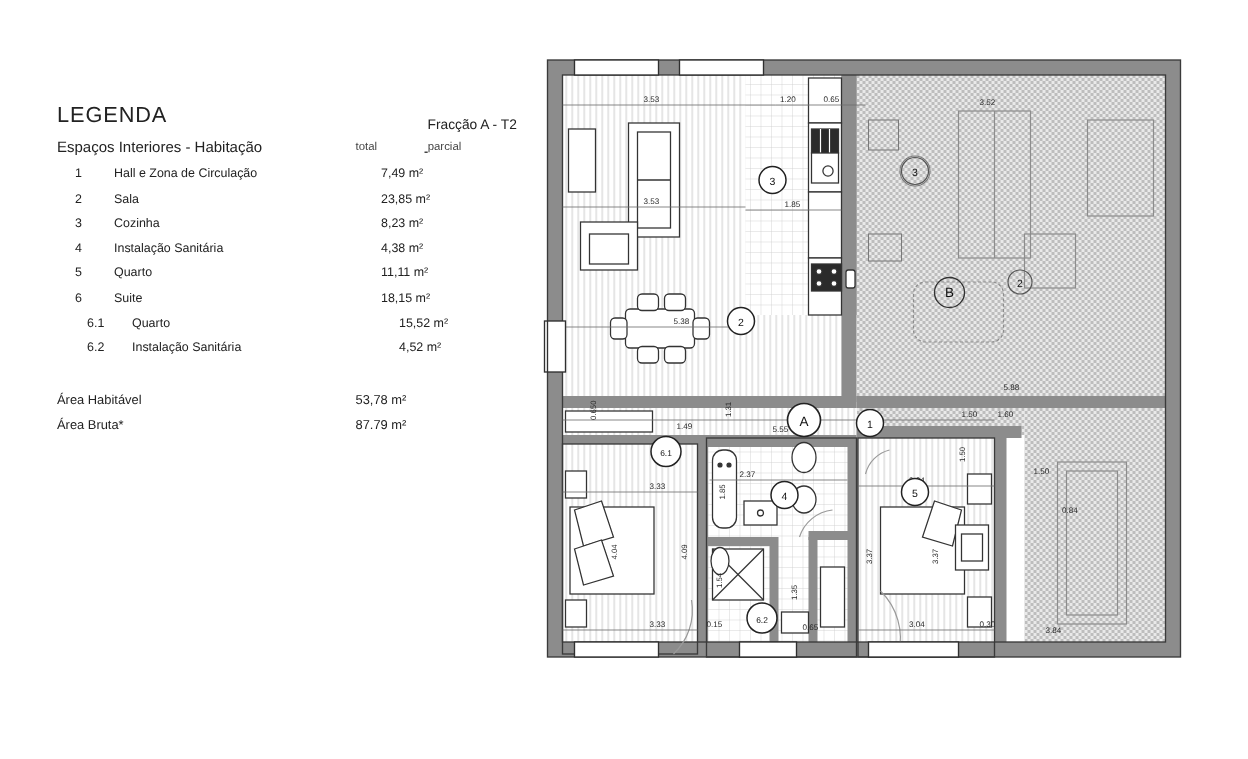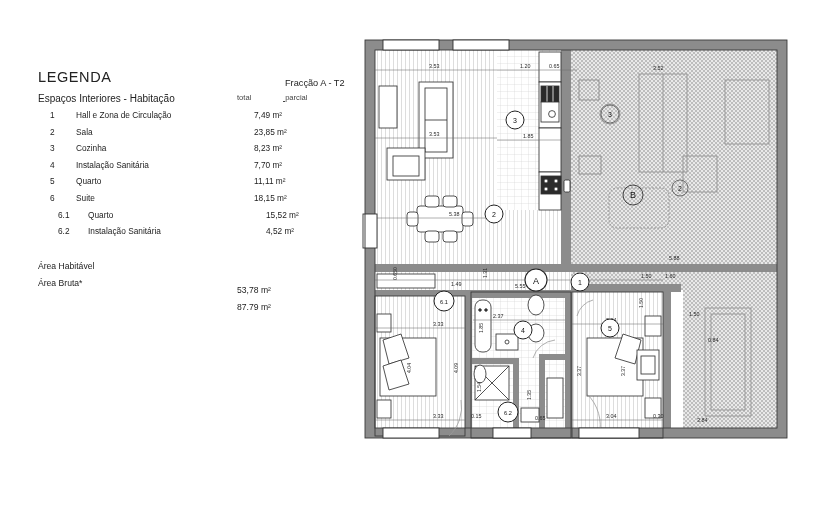--- a/index.html
+++ b/index.html
@@ -34,21 +34,21 @@
   .lrow .num{position:absolute;left:12px;width:22px;text-align:left;}
   .lrow .nm{position:absolute;left:38px;}
   .lrow .tot{position:absolute;left:216px;}
   .lrow .par{position:absolute;left:228px;}
   .lrow.ind .num{left:20px;}
   .lrow.ind .nm{left:50px;}
 
   .areas{position:absolute;left:0;top:207px;width:300px;}
   .arow{position:relative;height:17px;font-size:8.6px;color:#222;}
   .arow .nm{position:absolute;left:0;}
-  .arow .vl{position:absolute;left:199px;margin-top:24px;}
+  .arow .vl{position:absolute;left:199px;}
 
   .plan-caption{
     position:absolute;left:40px;top:447px;font-size:13.5px;letter-spacing:.5px;color:#222;
   }
 
   
   .plan{position:absolute;left:353px;top:28px;width:450px;height:422px;}
   .plan svg{display:block;}
 
   .dimtxt{font-family:"Liberation Sans",sans-serif;font-size:5.4px;fill:#2a2a2a;}
@@ -90,21 +90,21 @@
         </div>
         <div class="lrow">
           <span class="num">3</span>
           <span class="nm">Cozinha</span>
           <span class="tot">8,23 m²</span>
           <span class="par"></span>
         </div>
         <div class="lrow">
           <span class="num">4</span>
           <span class="nm">Instalação Sanitária</span>
-          <span class="tot">7,70 m²</span>
+          <span class="tot">4,38 m²</span>
           <span class="par"></span>
         </div>
         <div class="lrow">
           <span class="num">5</span>
           <span class="nm">Quarto</span>
           <span class="tot">11,11 m²</span>
           <span class="par"></span>
         </div>
         <div class="lrow">
           <span class="num">6</span>

